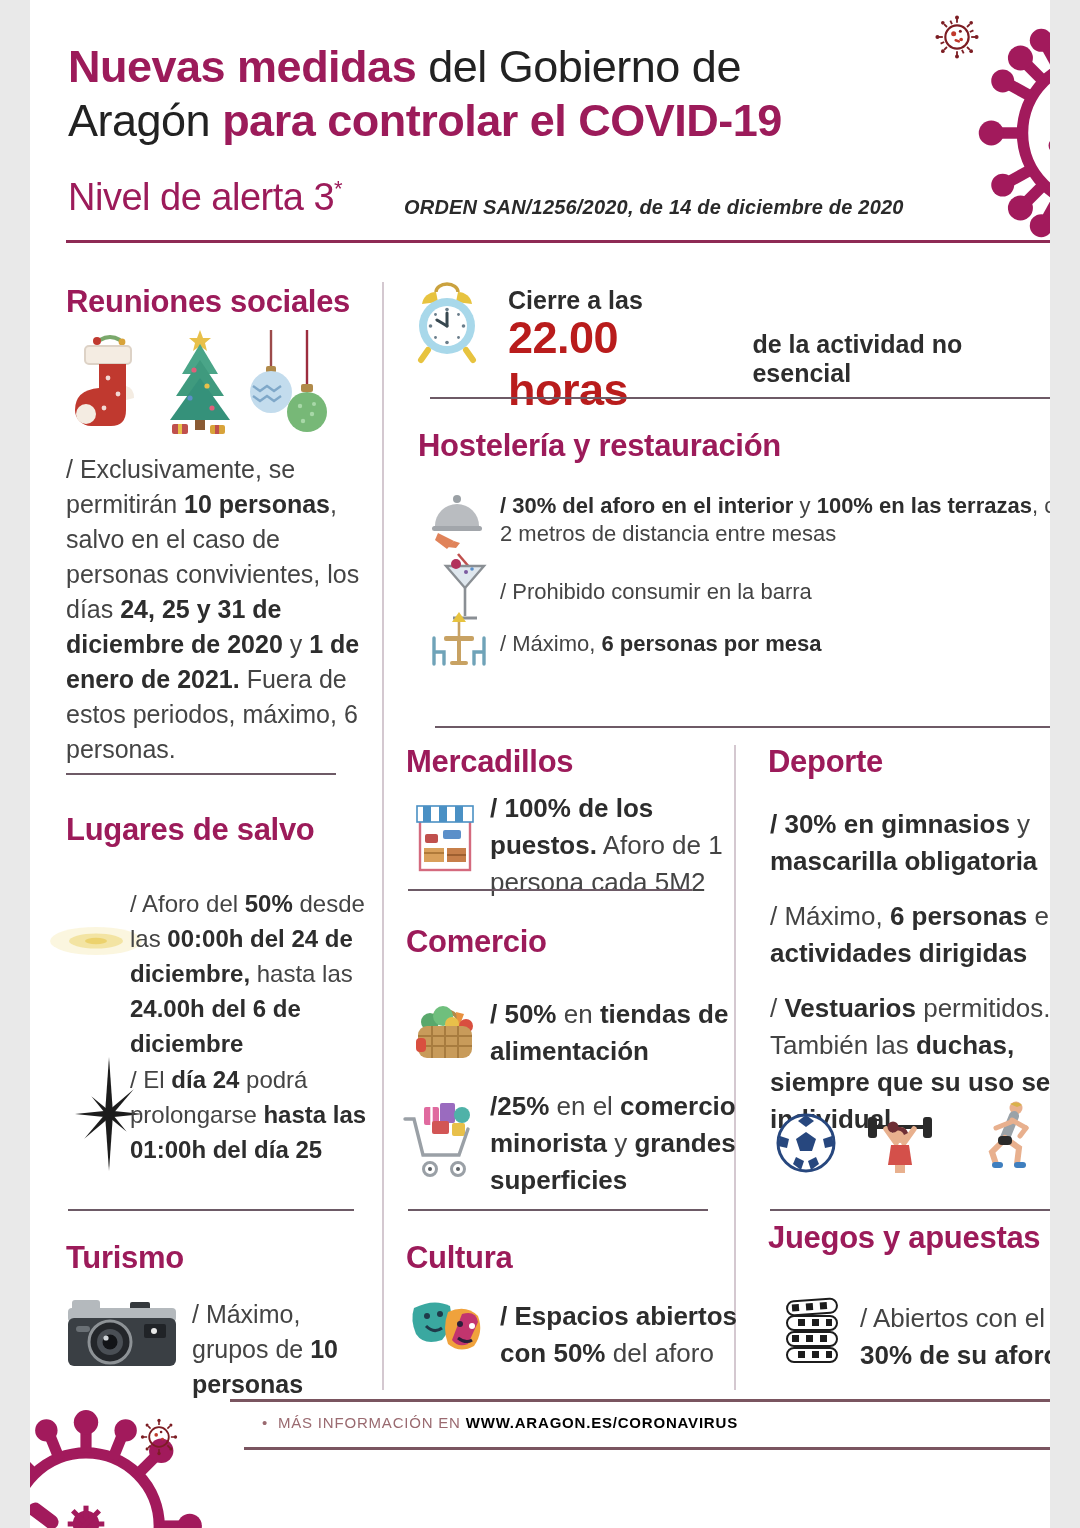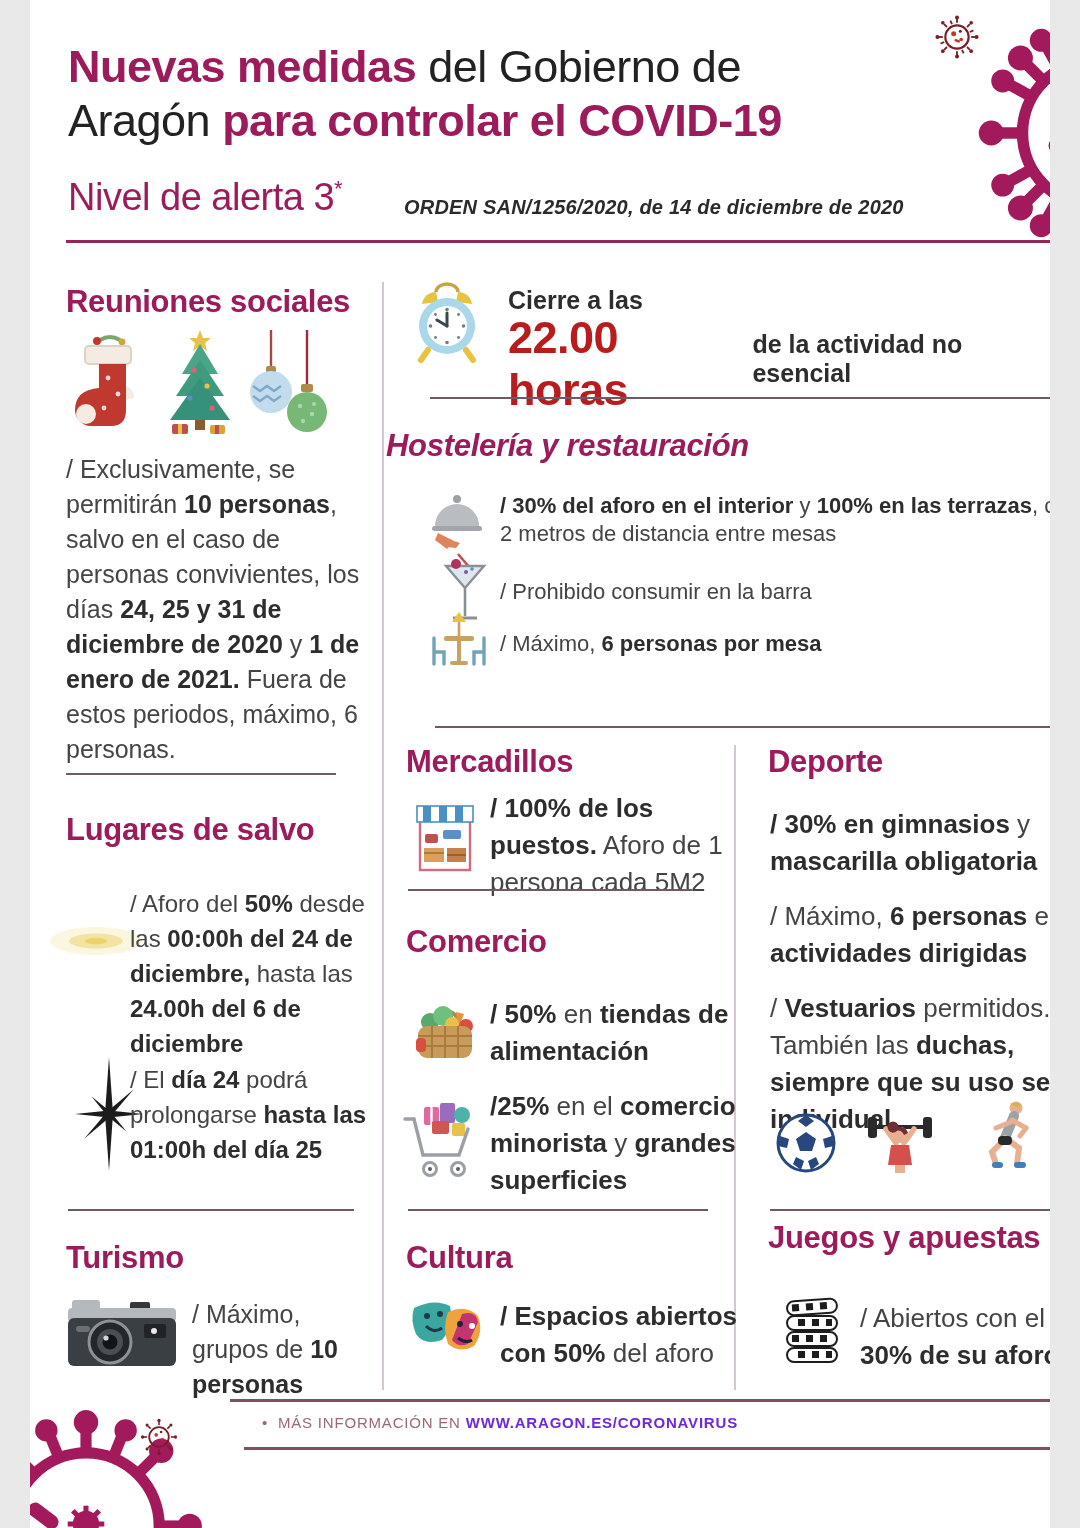--- a/index.html
+++ b/index.html
@@ -27,21 +27,21 @@
   
   .div-h{height:2px;background:#6d5a66;}
   .div-v{width:2px;background:#d4c8d0;}
   
   .closure-intro{font-size:25px;font-weight:700;color:#2d2d2d;}
   .closure-row{display:flex;align-items:baseline;gap:16px;}
   .closure-time{font-size:45px;font-weight:700;color:#b91c1c;letter-spacing:-0.5px;}
   .closure-rest{font-size:25px;font-weight:700;color:#2d2d2d;}
   
   .footer-text{font-size:15px;letter-spacing:0.8px;color:#9a6a70;font-weight:400;}
-  .footer-text .b{font-weight:700;color:#6d28d9;}
+  .footer-text .b{font-weight:700;color:#000000;}
   .rule-footer{height:3px;background:#7a5560;}
   .logo-text{font-size:21px;line-height:21px;font-weight:700;color:#1c1c1c;letter-spacing:-0.3px;}
   svg{display:block;}
 </style>
 </head>
 <body>
 
 <div class="page">
 
   <div class="abs title" style="left:38px;top:40px;width:840px;">
@@ -265,21 +265,21 @@
       <line x1="58" y1="68" x2="65" y2="78" stroke="#e7c33f" stroke-width="6" stroke-linecap="round"></line>
     </svg>
   </div>
   <div class="abs closure-intro" style="left:478px;top:286px;">Cierre a las</div>
   <div class="abs closure-row" style="left:478px;top:312px;">
     <span class="closure-time">22.00 horas</span>
     <span class="closure-rest">de la actividad no esencial</span>
   </div>
   <div class="abs div-h" style="left:400px;top:397px;width:645px;"></div>
 
-  <div class="abs h2" style="left:356px;top:428px;font-style:italic;">Hostelería y restauración</div>
+  <div class="abs h2" style="left:388px;top:428px;">Hostelería y restauración</div>
 
   <div class="abs" style="left:398px;top:490px;">
     <svg width="58" height="62" viewBox="0 0 58 62">
       <circle cx="29" cy="9" r="4" fill="#9aa0a5"></circle>
       <path d="M7 36 a22 22 0 0 1 44 0 z" fill="#b9bcc0"></path>
       <rect x="4" y="36" width="50" height="5" rx="2.5" fill="#a2a6ab"></rect>
       <path d="M10 43 l16 8 -7 8 -12 -9 z" fill="#e0835a"></path>
       <path d="M26 51 l6 2 -4 5 -9 -1 z" fill="#e0835a"></path>
     </svg>
   </div>

